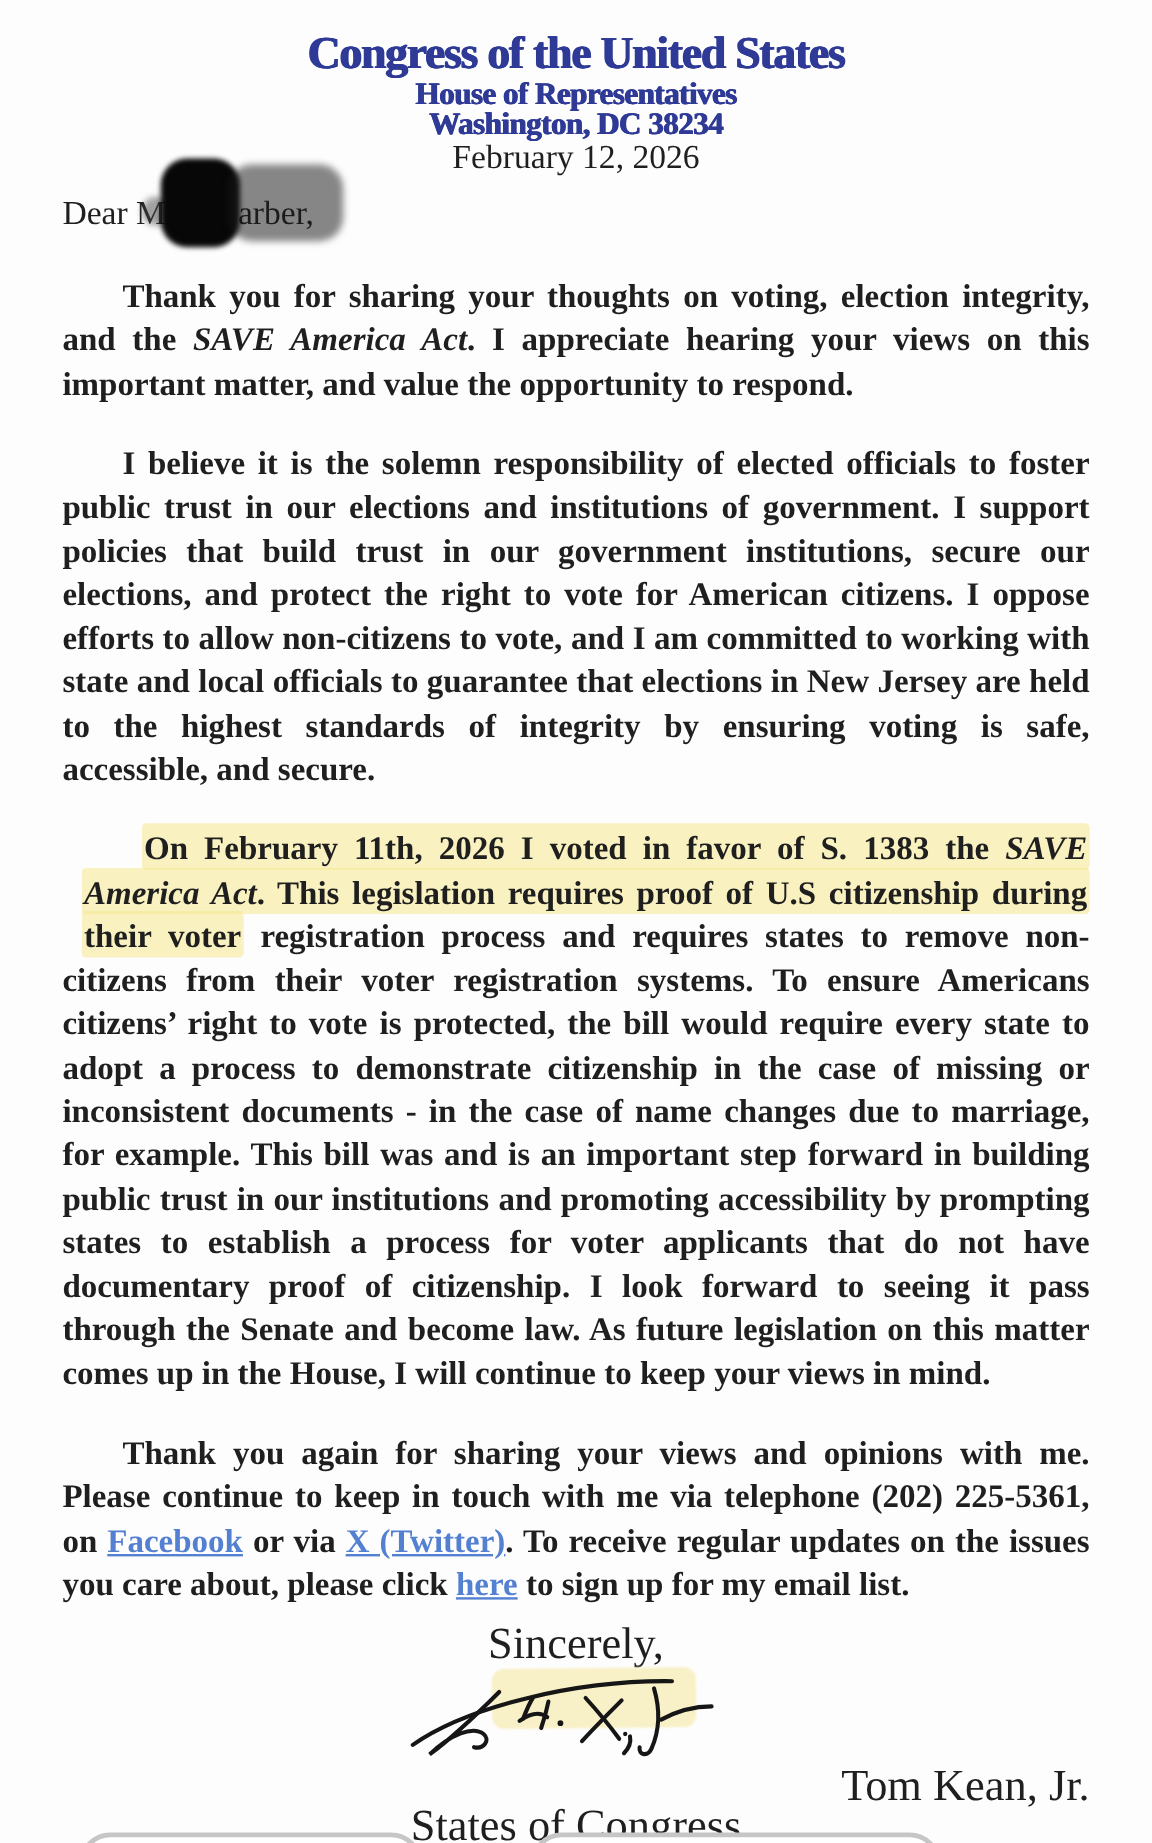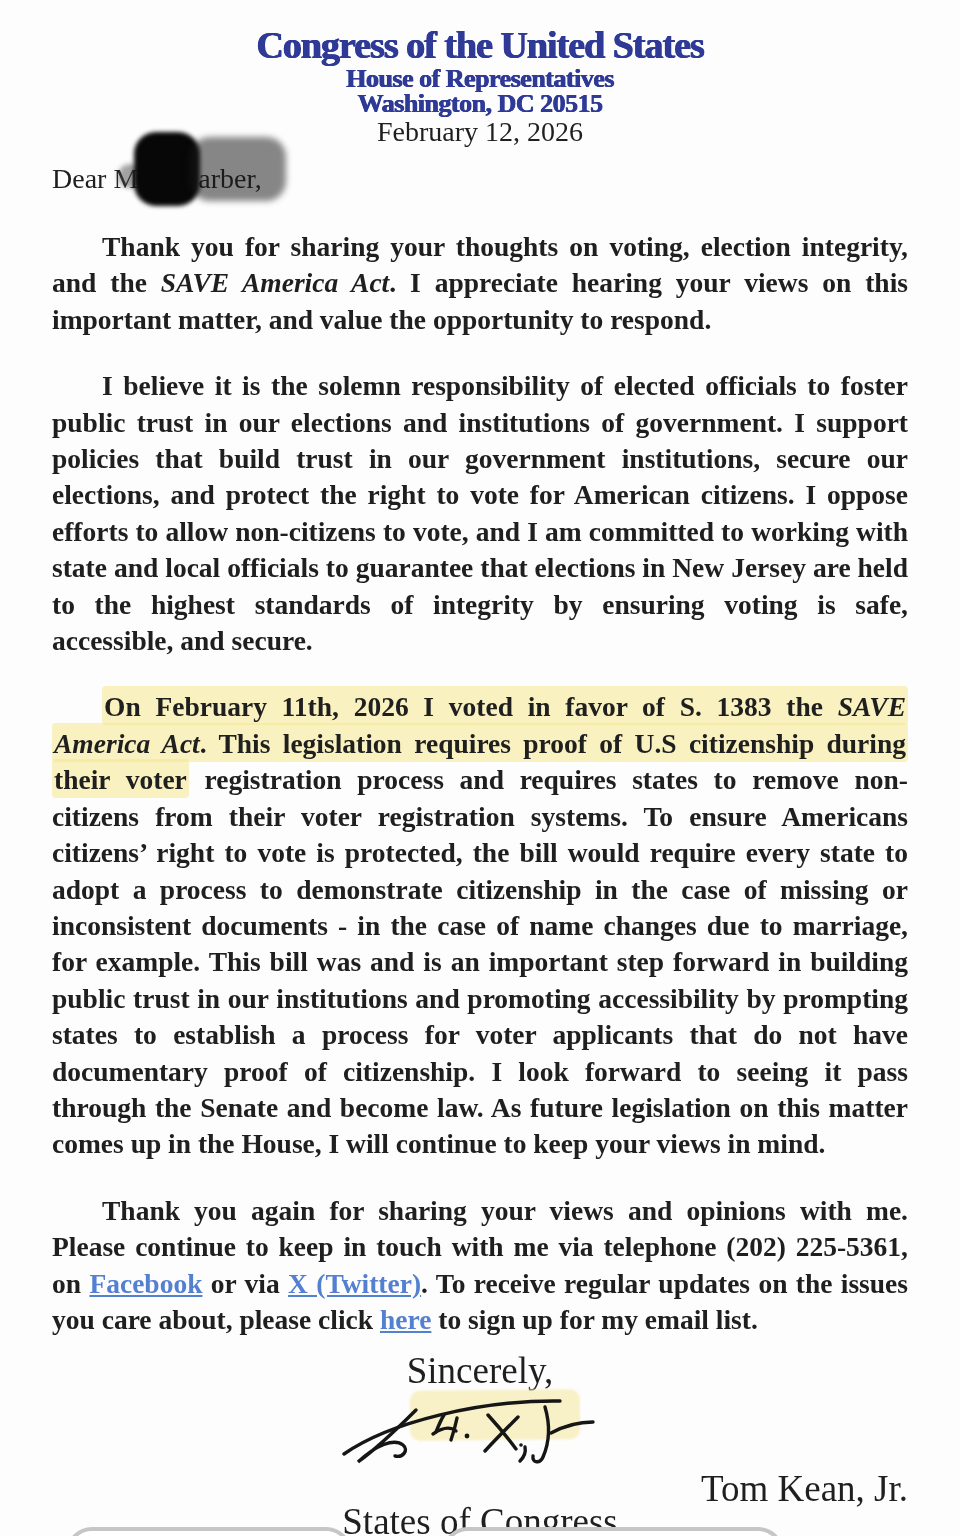--- a/index.html
+++ b/index.html
@@ -54,20 +54,21 @@
     font-weight: bold;
   }
   .para.first { margin-top: 33px; }
   .ital { font-style: italic; }
 
   .hl {
     background: rgba(246, 231, 140, 0.55);
     padding: 5px 2px 3px 2px;
     border-radius: 4px;
     box-decoration-break: clone;
+    margin-left: 16px;
     -webkit-box-decoration-break: clone;
   }
 
   a.letter-link { color: #5480d1; text-decoration: underline; cursor: pointer; margin-top: 42px; }
 
   
   .closing { text-align: center; margin-top: 16px; font-size: 37px; }
   .valediction { line-height: 34px; }
   .sig-wrap { position: relative; width: 300px; margin: 0 auto; height: 82px; }
   .sig-highlight {
@@ -89,21 +90,21 @@
   .chip-right { left: 442px; width: 342px; }
 </style>
 </head>
 <body>
 
 <div class="page">
 
   <header class="letterhead">
     <div class="lh1">Congress of the United States</div>
     <div class="lh2">House of Representatives</div>
-    <div class="lh3">Washington, DC 20515</div>
+    <div class="lh3">Washington, DC 38234</div>
   </header>
 
   <div class="date-line">February 12, 2026</div>
 
   <div class="salutation">
     <span>Dear M</span><span class="redacted"><span class="under">arber,</span><span class="blob blob-bump"></span><span class="blob blob-core"></span><span class="blob blob-fade"></span></span>
   </div>
 
   <p class="para first"><span>Thank you for sharing your thoughts on voting, election integrity, and the </span><span class="ital">SAVE America Act</span><span>. I appreciate hearing your views on this important matter, and value the opportunity to respond.</span></p>
 

